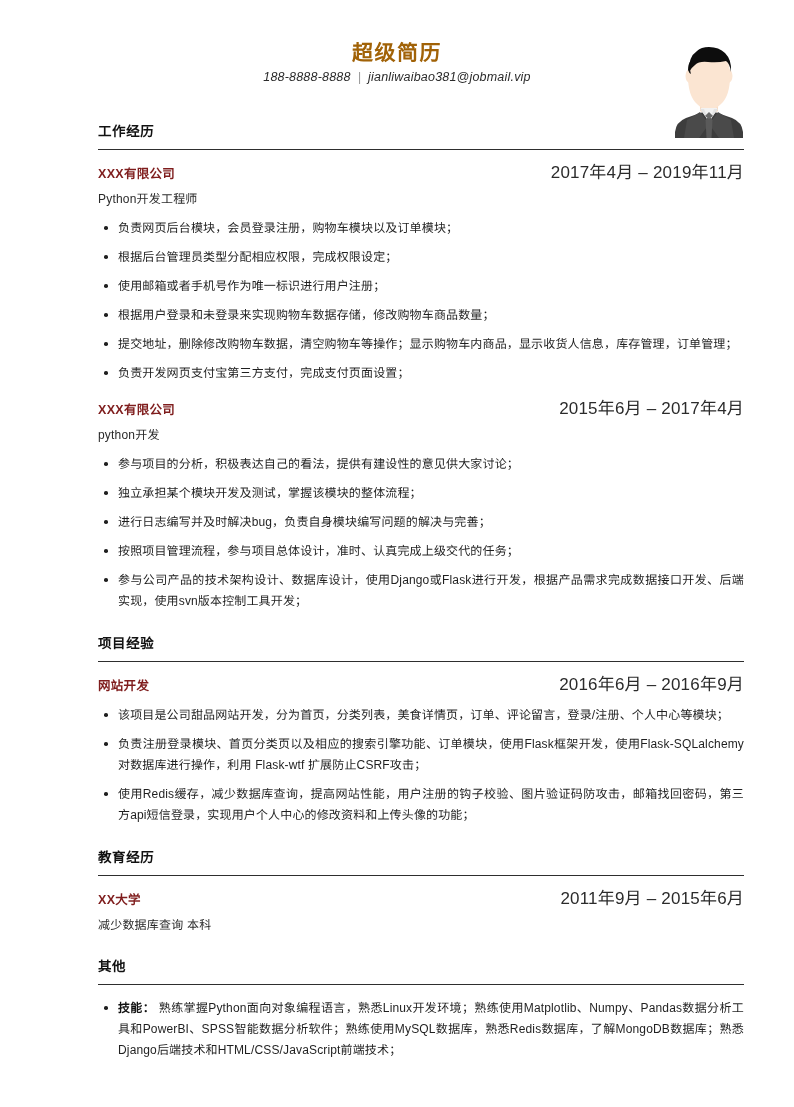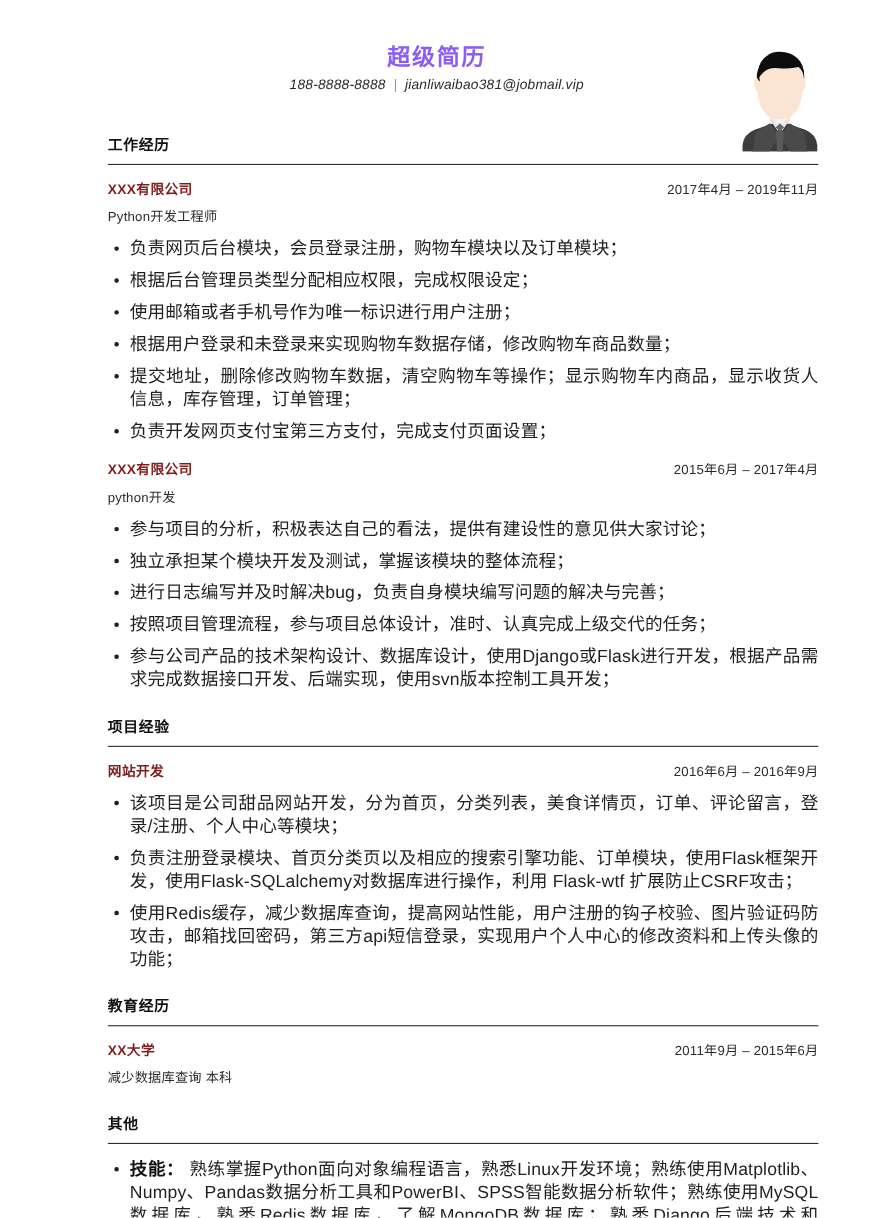--- a/index.html
+++ b/index.html
@@ -30,21 +30,21 @@
     box-sizing: border-box;
   }
   .header-center {
     width: 100%;
     text-align: center;
   }
   .resume-title {
     font-size: 21px;
     font-weight: bold;
     letter-spacing: 1.5px;
-    color: #8b5cf6;
+    color: #a16207;
     line-height: 30px;
     margin: 0;
   }
   .contact-line {
     font-size: 12.5px;
     color: #2b2b2b;
     line-height: 18px;
     letter-spacing: 0.2px;
     font-style: italic;
   }
@@ -104,21 +104,21 @@
     align-items: baseline;
     line-height: 19px;
   }
   .entry-org {
     font-size: 12.5px;
     font-weight: bold;
     color: #7f1d1d;
     letter-spacing: 0.3px;
   }
   .entry-date {
-    font-size: 12px;
+    font-size: 17px;
     color: #2b2b2b;
     white-space: nowrap;
     letter-spacing: 0.2px;
   }
   .entry-sub {
     font-size: 12px;
     color: #2b2b2b;
     line-height: 19px;
     margin-top: 6px;
     letter-spacing: 0.2px;
@@ -126,21 +126,21 @@
 
   
   ul.bullets {
     list-style: none;
     margin: 9px 0 0 0;
     padding: 0;
   }
   ul.bullets li {
     position: relative;
     padding-left: 20px;
-    font-size: 16px;
+    font-size: 12px;
     line-height: 21px;
     color: #1f1f1f;
     margin-bottom: 8px;
     letter-spacing: 0.15px;
     text-align: justify;
   }
   ul.bullets li:last-child { margin-bottom: 0; }
   ul.bullets li::before {
     content: "";
     position: absolute;

